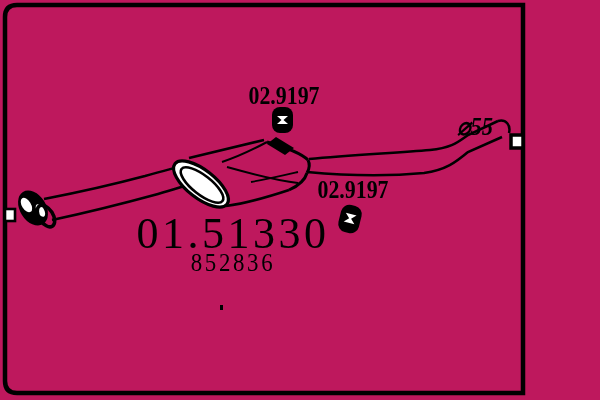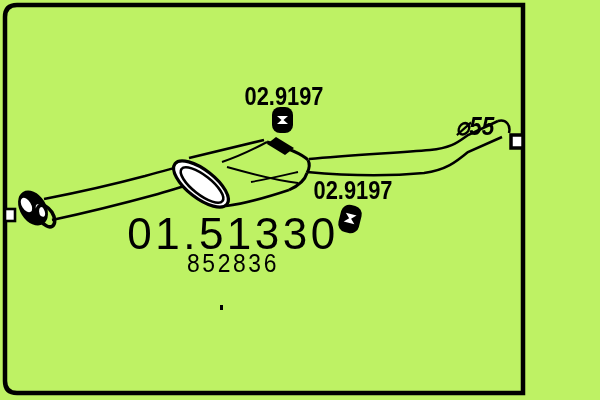--- a/index.html
+++ b/index.html
@@ -1,21 +1,21 @@
 <!DOCTYPE html>
 <html><head>
 <meta charset="utf-8">
 <style>
   html,body{margin:0;padding:0;background:#fff;}
   .canvas{
     position:relative;
     width:600px;height:400px;
-    background:#bef264;
+    background:#be185d;
     overflow:hidden;
-    font-family:Liberation Sans, sans-serif;
+    font-family:Liberation Serif, serif;
   }
   .canvas svg{position:absolute;left:0;top:0;}
   .lbl{
     position:absolute;
     color:#000;
     white-space:nowrap;
     line-height:1;
     transform-origin:center;
   }
   .mount-label{

